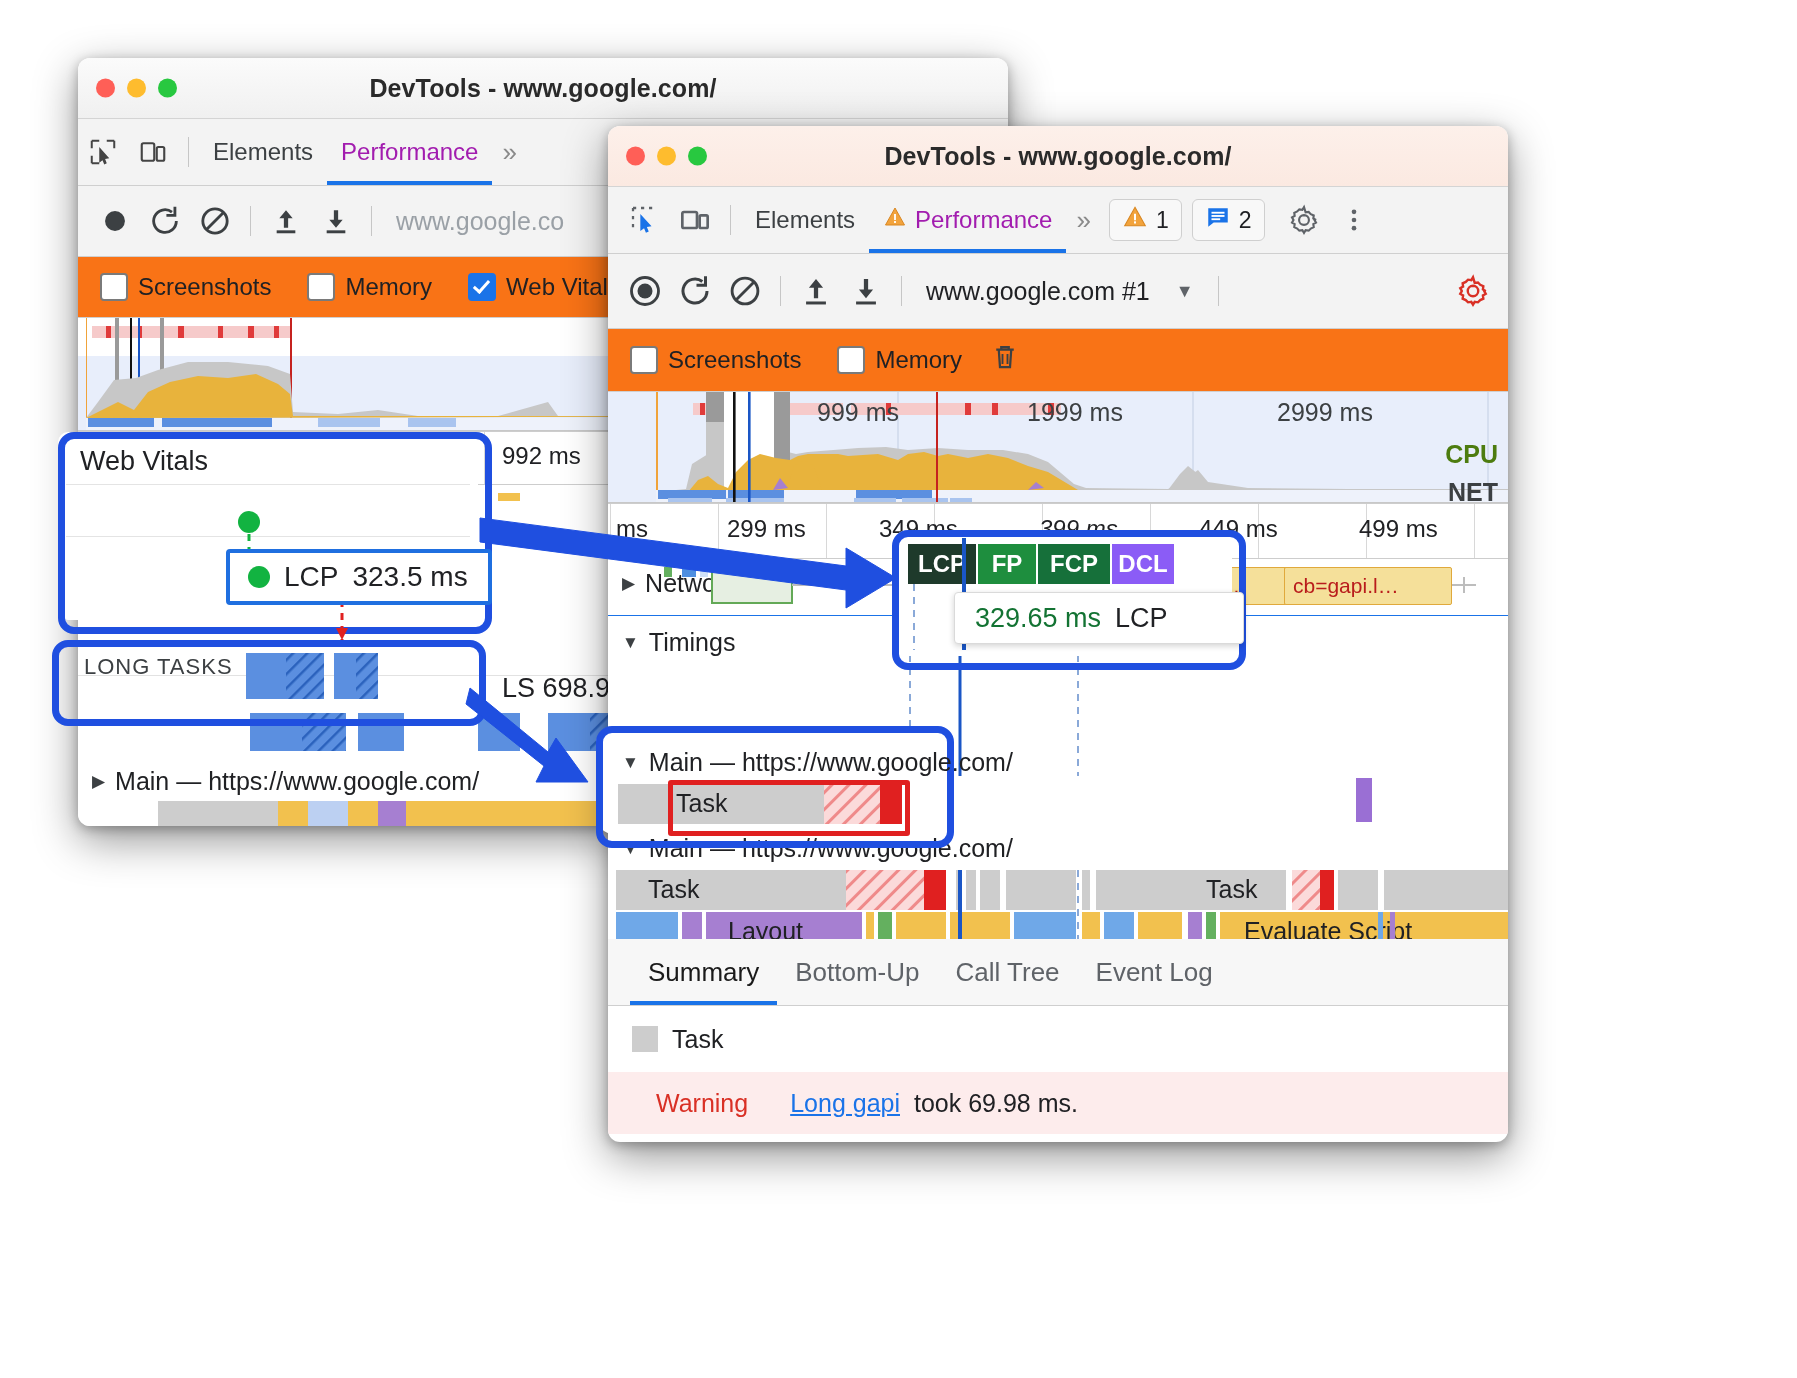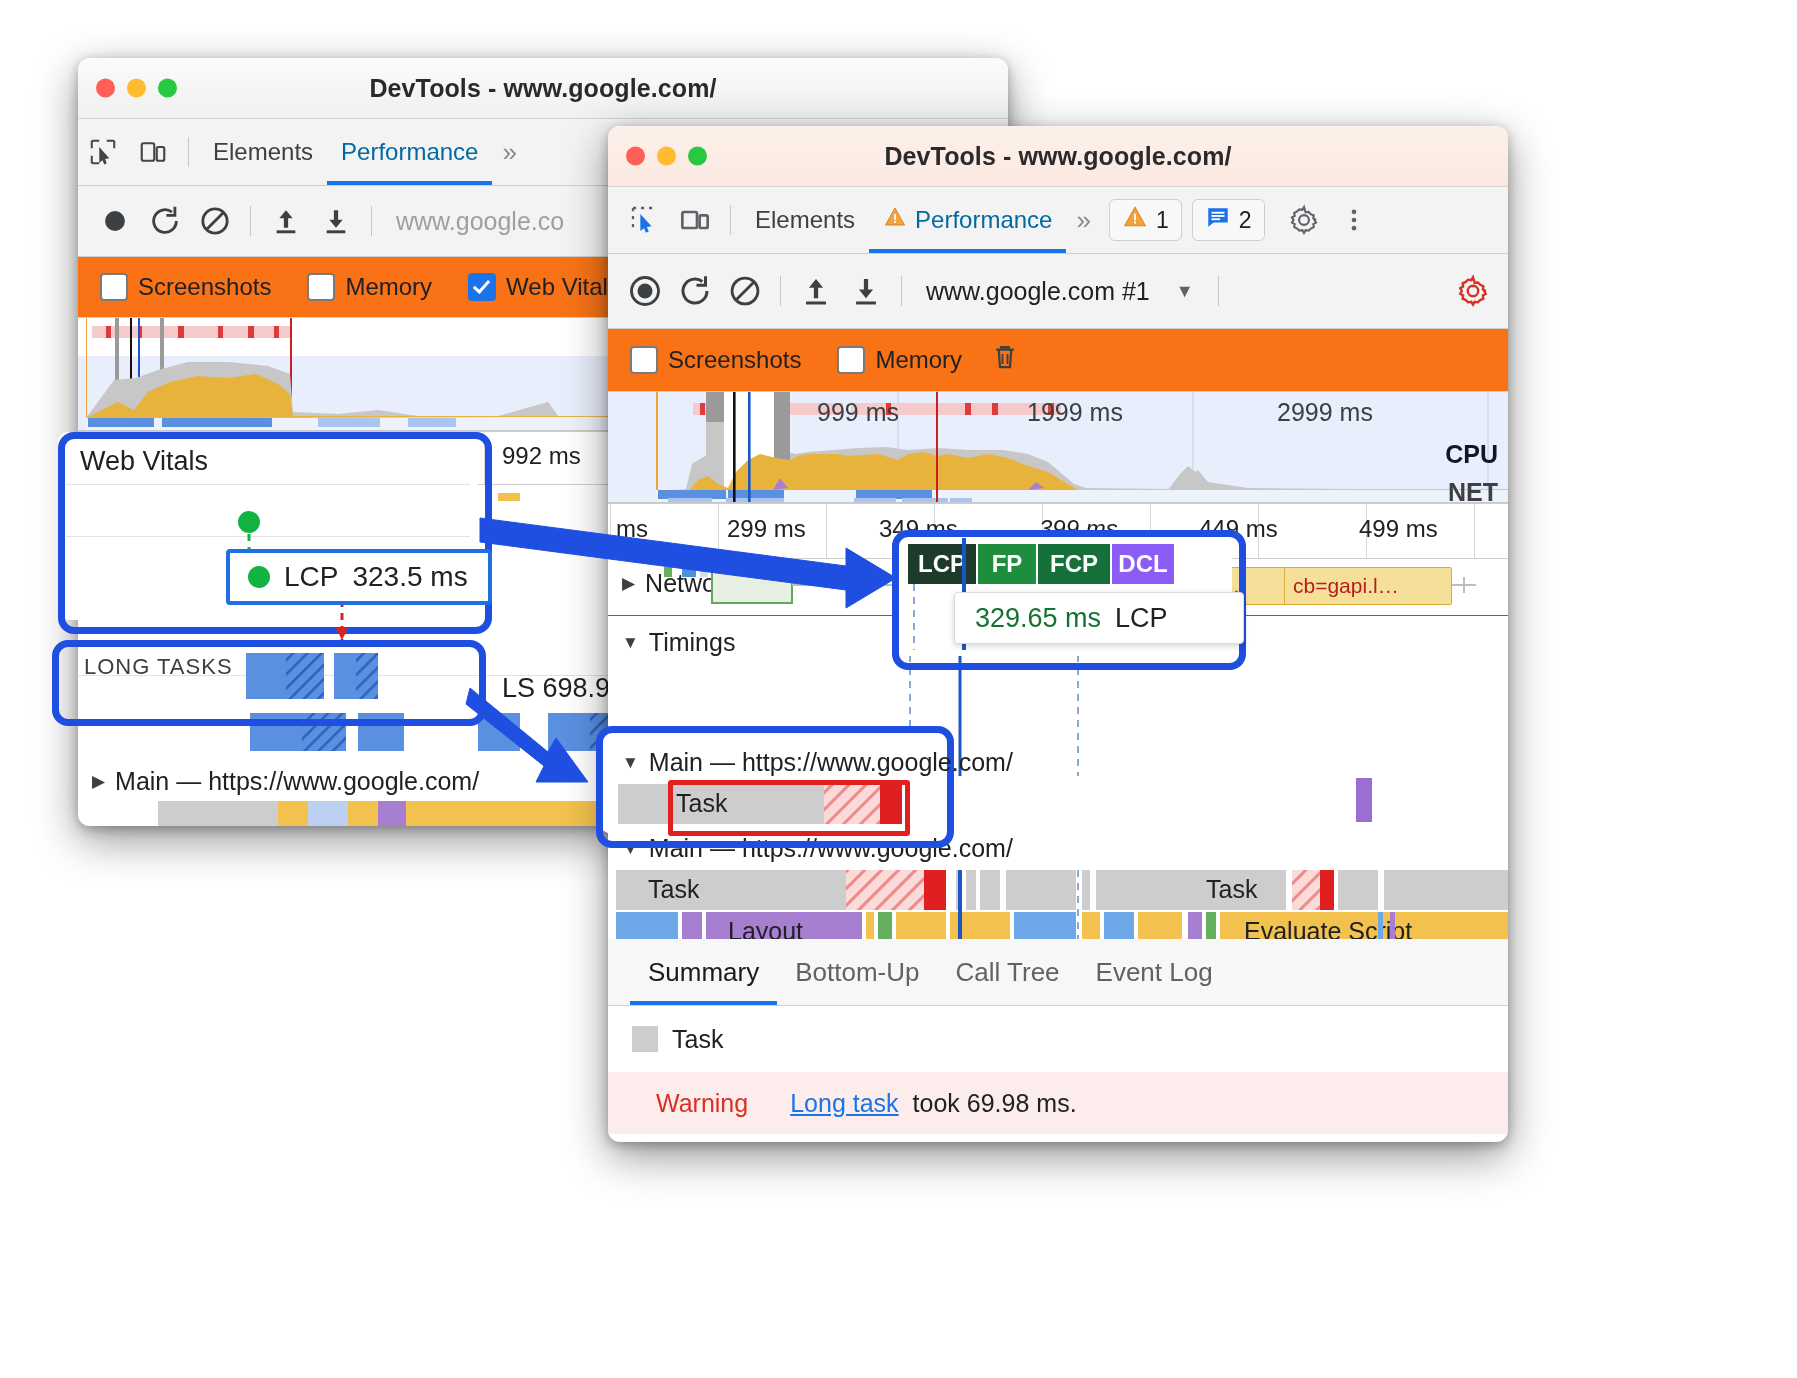--- a/index.html
+++ b/index.html
@@ -23,21 +23,21 @@
   .wtitle{font-size:25px;font-weight:bold;color:#2a2a2a;letter-spacing:.1px;}
 
   
   .dt-toolbar{height:66px;display:flex;align-items:center;gap:0;
               background:#f3f3f3;border-bottom:1px solid #cfcfcf;position:relative;}
   .tbtn{width:50px;height:50px;display:flex;align-items:center;justify-content:center;
         flex:0 0 auto;}
   .vsep{width:1px;height:30px;background:#c6c6c6;margin:0 10px;flex:0 0 auto;}
   .dt-tab{font-size:24px;color:#3c4043;padding:0 14px;height:66px;display:flex;
           align-items:center;gap:8px;white-space:nowrap;}
-  .dt-tab.active{color:#0369a1;box-shadow:inset 0 -4px 0 #1a73e8;}
+  .dt-tab.active{color:#a21caf;box-shadow:inset 0 -4px 0 #1a73e8;}
   .chev{color:#8a8a8a;font-size:26px;letter-spacing:-4px;padding:0 10px;}
   .badge{display:flex;align-items:center;gap:8px;border:1px solid #cfcfcf;
          border-radius:6px;height:40px;padding:0 12px;background:#f8f8f8;
          font-size:23px;color:#202124;}
 
   
   .rec-row{height:70px;display:flex;align-items:center;background:#f3f3f3;
            border-bottom:1px solid #cfcfcf;padding-left:12px;}
   .url-sel{font-size:25px;color:#202124;padding-left:14px;white-space:nowrap;}
   .caret{color:#5f6368;font-size:18px;margin-left:26px;}
@@ -453,21 +453,21 @@
       <rect x="294" y="106" width="46" height="8" fill="#a9c4ef"></rect>
       <rect x="342" y="106" width="22" height="8" fill="#a9c4ef"></rect>
 
       <rect x="125" y="0" width="2.6" height="110" fill="#111"></rect>
       <rect x="140" y="0" width="2.6" height="110" fill="#1a56c6"></rect>
       <rect x="328" y="0" width="2" height="110" fill="#c5221f"></rect>
     </svg>
     <div class="ovwlabel" style="left:209px;top:6px;font-size:25px;">999 ms</div>
     <div class="ovwlabel" style="left:419px;top:6px;font-size:25px;">1999 ms</div>
     <div class="ovwlabel" style="left:669px;top:6px;font-size:25px;">2999 ms</div>
-    <div class="ovwlabel" style="right:10px;top:48px;font-size:25px;font-weight:bold;color:#0f172a;">CPU</div>
+    <div class="ovwlabel" style="right:10px;top:48px;font-size:25px;font-weight:bold;color:#4d7c0f;">CPU</div>
     <div class="ovwlabel" style="right:10px;top:86px;font-size:25px;font-weight:bold;color:#3c4043;">NET</div>
   </div>
 
   <div class="rulerbar" style="height:54px;">
     <div class="rtick" style="left:2px;"></div>
     <div class="rtick" style="left:110px;"></div>
     <div class="rtick" style="left:218px;"></div>
     <div class="rtick" style="left:326px;"></div>
     <div class="rtick" style="left:434px;"></div>
     <div class="rtick" style="left:542px;"></div>
@@ -594,21 +594,21 @@
     <div class="btab">Event Log</div>
   </div>
 
   <div class="srow" style="height:66px;">
     <span class="swatch"></span>
     <span>Task</span>
   </div>
 
   <div class="srow warnrow" style="height:62px;padding-left:48px;">
     <span class="warnlabel">Warning</span>
-    <span class="lnk" style="margin-left:28px;">Long task</span>
+    <span class="lnk" style="margin-left:28px;">Long gapi</span>
     <span>took 69.98 ms.</span>
   </div>
 
   <div class="srow" style="height:62px;border-bottom:1px solid #e6e6e6;">
     
     
   </div>
 
 </div>
 

